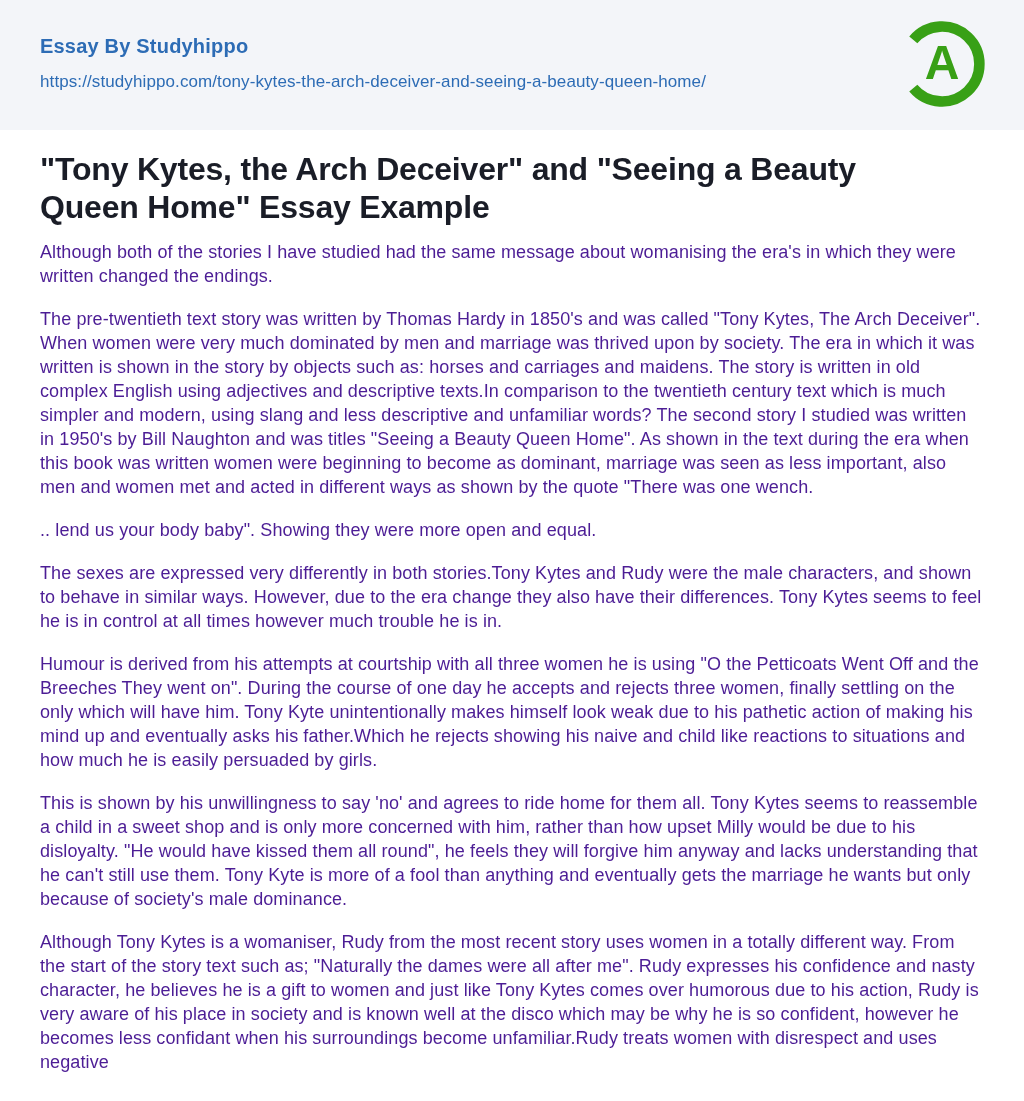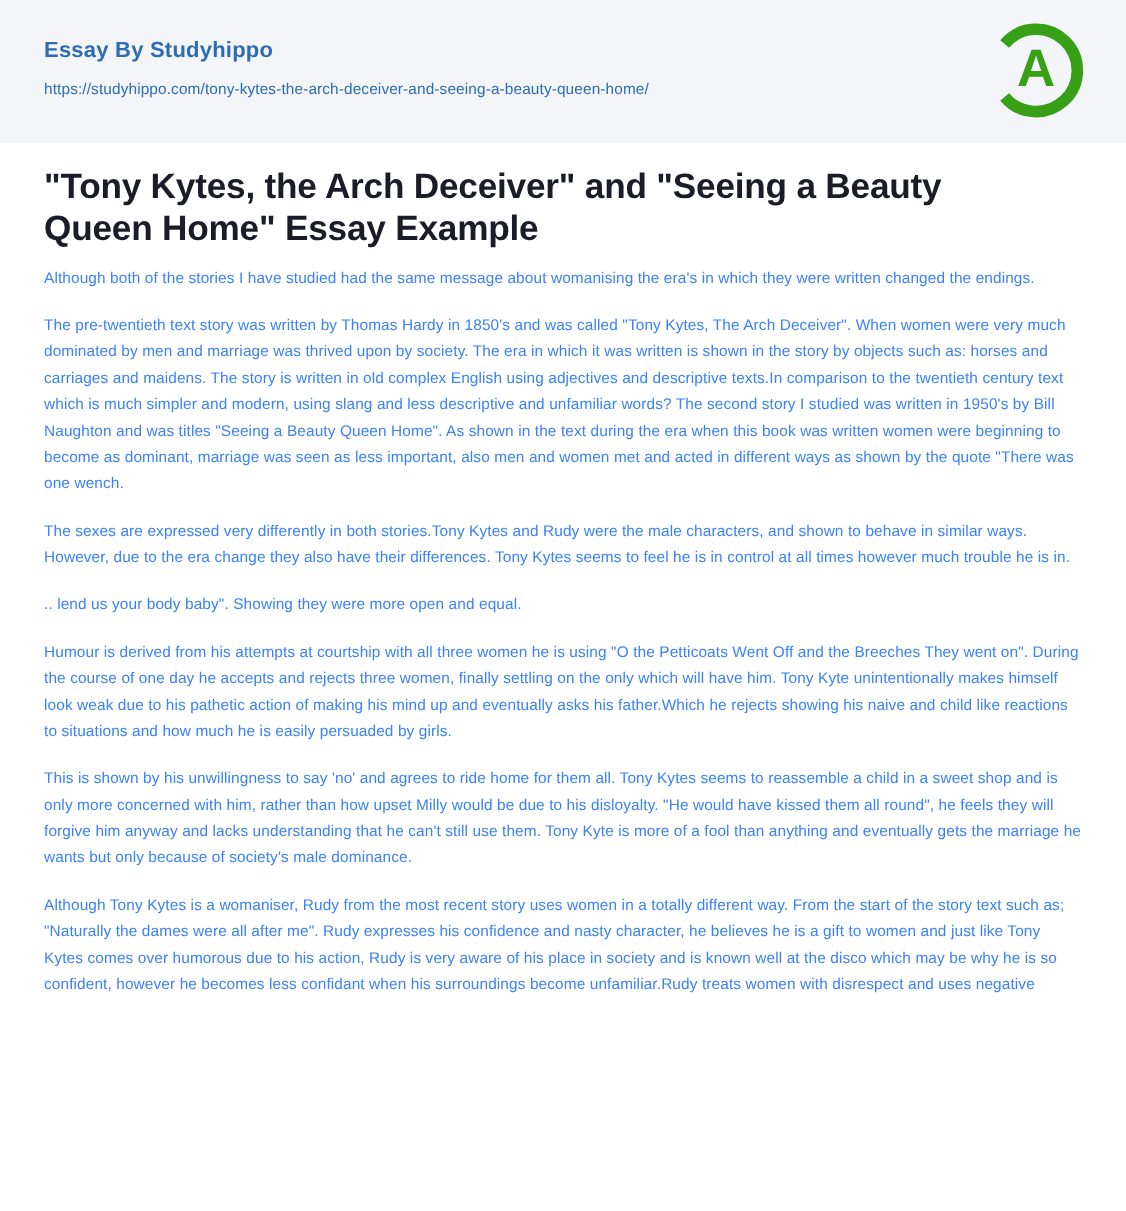--- a/index.html
+++ b/index.html
@@ -27,21 +27,21 @@
     color: #2d6cb5;
     font-size: 20px;
     font-weight: 700;
     letter-spacing: 0.2px;
     line-height: 1.2;
   }
   .page-url {
     display: inline-block;
     margin-top: 14px;
     color: #2d6cb5;
-    font-size: 14px;
+    font-size: 17px;
     text-decoration: none;
     cursor: pointer;
     letter-spacing: 0.1px;
   }
   .logo {
     position: absolute;
     top: 16px;
     right: 34px;
     width: 96px;
     height: 96px;
@@ -73,22 +73,22 @@
     max-width: 900px;
     color: #1a1d27;
     font-size: 32px;
     font-weight: 700;
     line-height: 38px;
     letter-spacing: -0.2px;
   }
   .content p {
     margin: 0 0 19px 0;
     max-width: 944px;
-    color: #3b82f6;
-    font-size: 14px;
+    color: #4c1d95;
+    font-size: 18px;
     line-height: 24px;
     letter-spacing: 0.1px;
   }
 </style>
 </head>
 <body>
 
 <div class="page">
 
   <header class="header">
@@ -101,20 +101,20 @@
       </svg>
       <span class="logo-letter">A</span>
     </div>
   </header>
 
   <main class="content">
     <h1 class="essay-title">"Tony Kytes, the Arch Deceiver" and "Seeing a Beauty Queen Home" Essay Example</h1>
 
     <p>Although both of the stories I have studied had the same message about womanising the era's in which they were written changed the endings.</p>
     <p>The pre-twentieth text story was written by Thomas Hardy in 1850's and was called "Tony Kytes, The Arch Deceiver". When women were very much dominated by men and marriage was thrived upon by society. The era in which it was written is shown in the story by objects such as: horses and carriages and maidens. The story is written in old complex English using adjectives and descriptive texts.In comparison to the twentieth century text which is much simpler and modern, using slang and less descriptive and unfamiliar words? The second story I studied was written in 1950's by Bill Naughton and was titles "Seeing a Beauty Queen Home". As shown in the text during the era when this book was written women were beginning to become as dominant, marriage was seen as less important, also men and women met and acted in different ways as shown by the quote "There was one wench.</p>
+    <p>.. lend us your body baby". Showing they were more open and equal.</p>
     <p>The sexes are expressed very differently in both stories.Tony Kytes and Rudy were the male characters, and shown to behave in similar ways. However, due to the era change they also have their differences. Tony Kytes seems to feel he is in control at all times however much trouble he is in.</p>
-    <p>.. lend us your body baby". Showing they were more open and equal.</p>
     <p>Humour is derived from his attempts at courtship with all three women he is using "O the Petticoats Went Off and the Breeches They went on". During the course of one day he accepts and rejects three women, finally settling on the only which will have him. Tony Kyte unintentionally makes himself look weak due to his pathetic action of making his mind up and eventually asks his father.Which he rejects showing his naive and child like reactions to situations and how much he is easily persuaded by girls.</p>
     <p>This is shown by his unwillingness to say 'no' and agrees to ride home for them all. Tony Kytes seems to reassemble a child in a sweet shop and is only more concerned with him, rather than how upset Milly would be due to his disloyalty. "He would have kissed them all round", he feels they will forgive him anyway and lacks understanding that he can't still use them. Tony Kyte is more of a fool than anything and eventually gets the marriage he wants but only because of society's male dominance.</p>
     <p>Although Tony Kytes is a womaniser, Rudy from the most recent story uses women in a totally different way. From the start of the story text such as; "Naturally the dames were all after me". Rudy expresses his confidence and nasty character, he believes he is a gift to women and just like Tony Kytes comes over humorous due to his action, Rudy is very aware of his place in society and is known well at the disco which may be why he is so confident, however he becomes less confidant when his surroundings become unfamiliar.Rudy treats women with disrespect and uses negative</p>
   </main>
 
 </div>
 
 </body></html>

